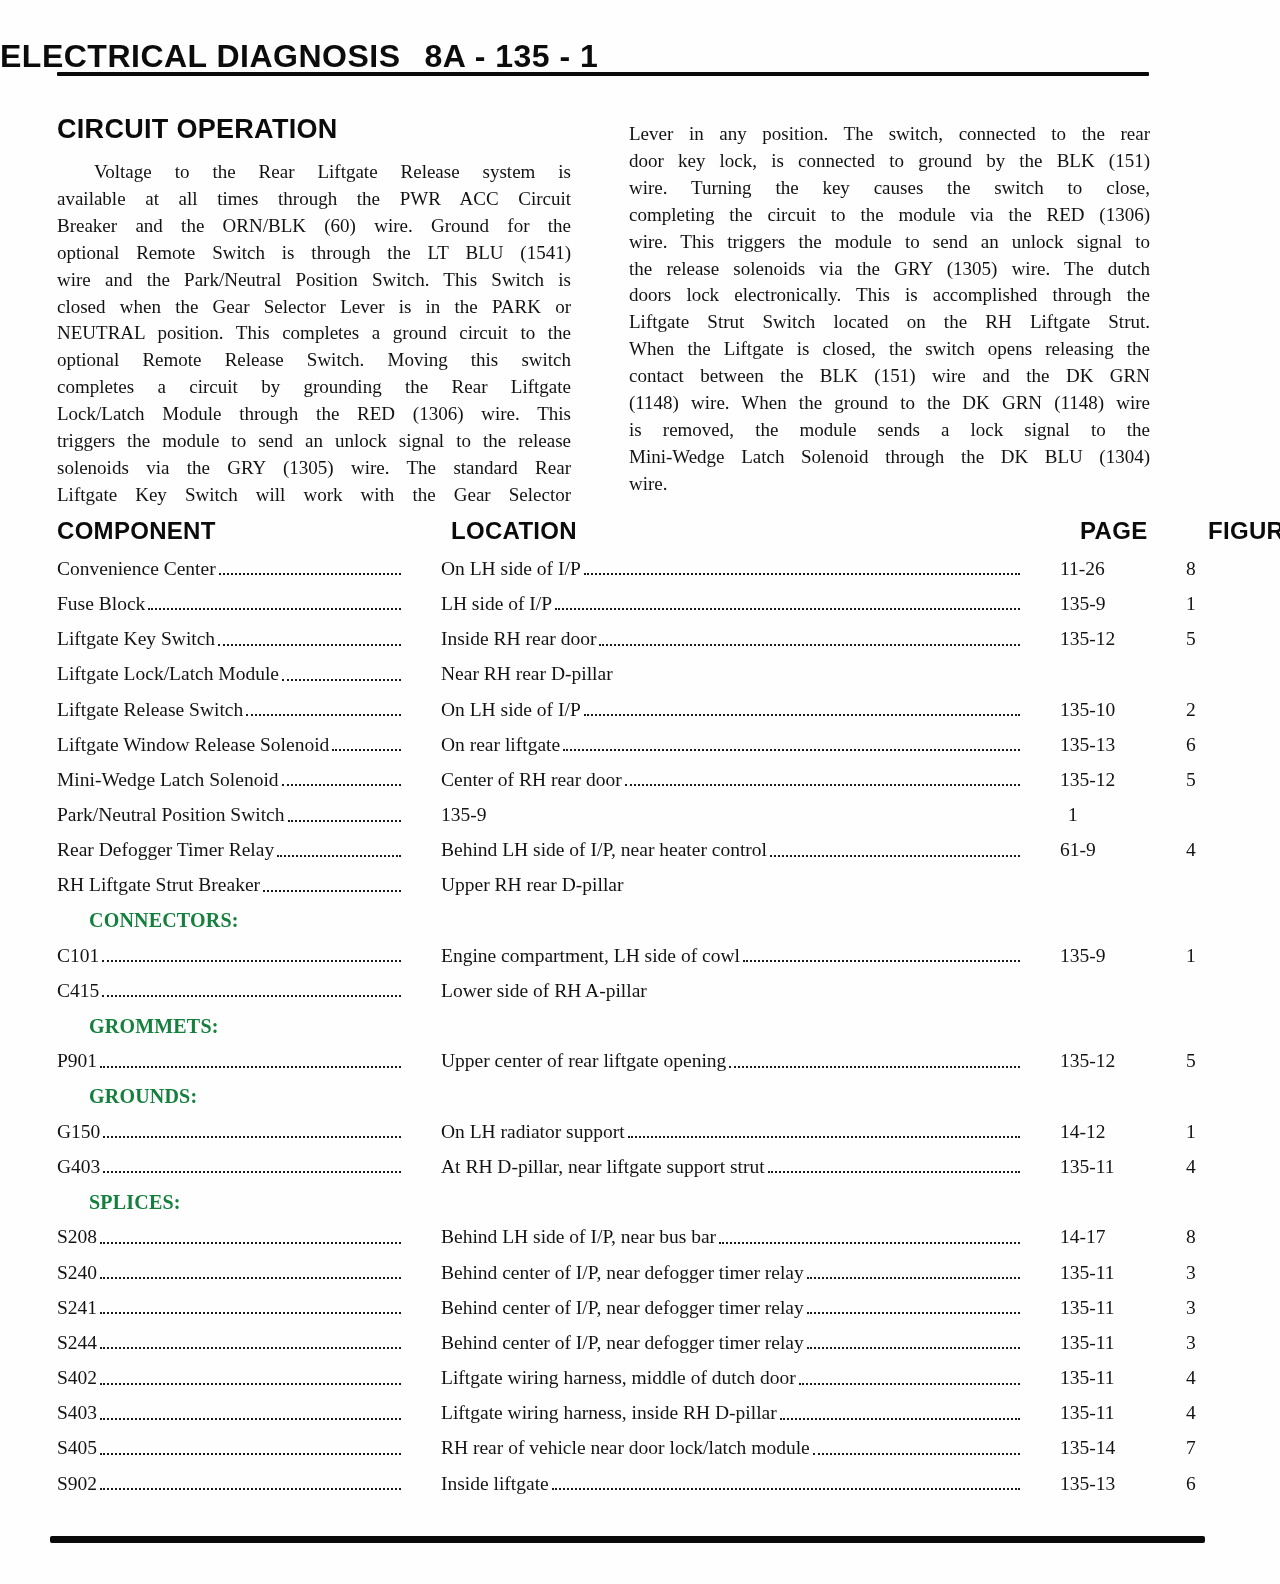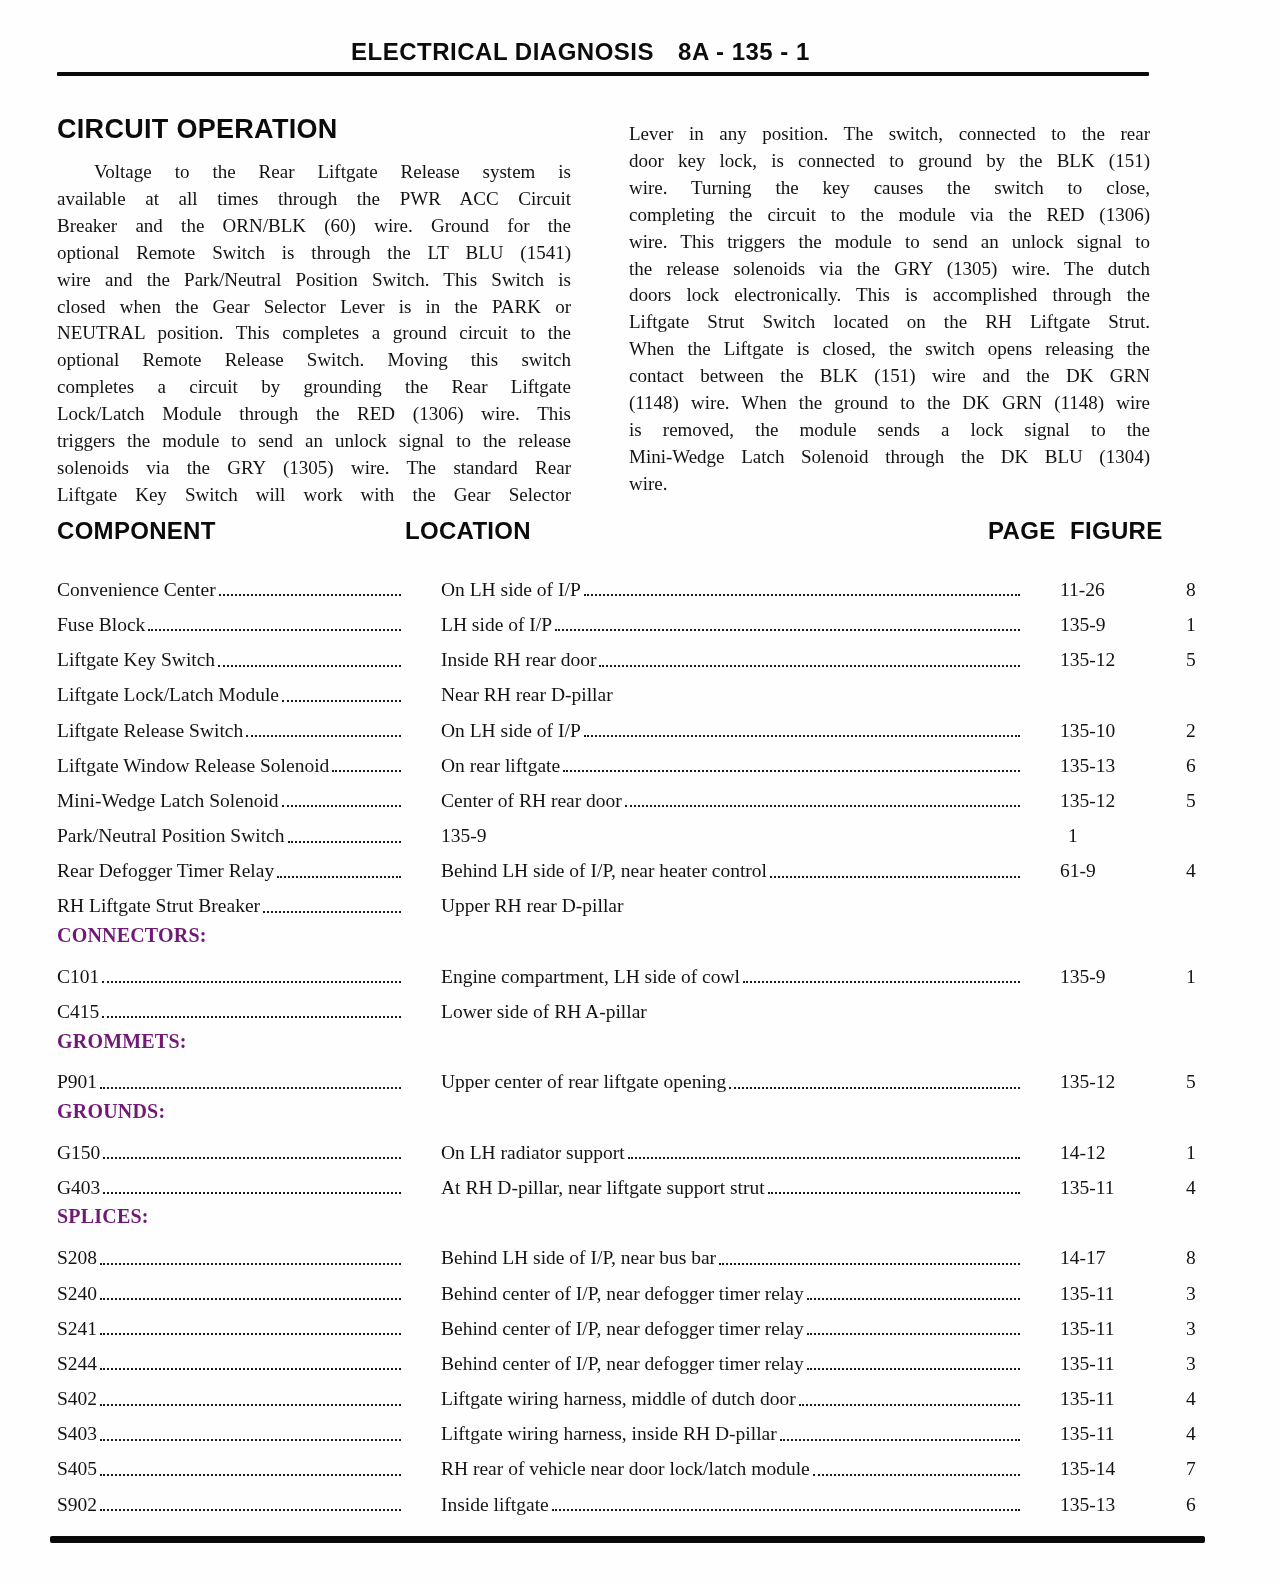--- a/index.html
+++ b/index.html
@@ -7,23 +7,23 @@
     position:relative;
     width:1280px;height:1584px;
     background:#fefefe;
     color:#101010;
     font-family:"Liberation Serif", serif;
     overflow:hidden;
   }
   
   .run-head{
     position:absolute;top:38px;left:0;width:1161px;
-    text-align:center;
+    text-align:left;
     font-family:"Liberation Sans", sans-serif;
-    font-weight:bold;font-size:24px;letter-spacing:.5px;
+    font-weight:bold;font-size:32px;letter-spacing:.5px;
     color:#0c0c0c;white-space:nowrap;
   }
   .run-head .pg-id{margin-left:24px;}
   .head-rule{
     position:absolute;top:72px;left:57px;width:1092px;height:4px;
     background:#0a0a0a;border-radius:1px;
   }
   
   .co-heading{
     position:absolute;top:114px;left:57px;
@@ -40,41 +40,42 @@
     word-spacing:1px;
   }
   .jline.indent{text-indent:37px;}
   .jline.lastline{text-align-last:left;}
   
   .ctable{position:absolute;top:517px;left:57px;width:1103px;}
   .thead{
     display:grid;grid-template-columns:348px 583px 82px 90px;
     font-family:"Liberation Sans", sans-serif;
     font-weight:bold;font-size:24px;letter-spacing:.3px;color:#0b0b0b;
-    margin-bottom:21px;
+    gap:46px;
   }
   .thead div{white-space:nowrap;}
   .trow{
     display:grid;grid-template-columns:348px 583px 82px 90px;
     align-items:end;height:35.2px;
     font-size:19.5px;color:#131313;gap:36px;
   }
   .cf{display:flex;align-items:flex-end;min-width:0;}
   .cf .t{white-space:nowrap;line-height:1.15;}
   .lead{
     flex:1 1 auto;min-width:10px;
     border-bottom:2.6px dotted #1b1b1b;
     margin:0 4px 5px 3px;
   }
   .c-page,.c-fig{line-height:1.15;white-space:nowrap;}
   .c-fig{padding-left:8px;}
   .srow{
-    display:flex;align-items:center;height:35.2px;
-    font-weight:bold;font-size:20px;color:#701a75;
+    display:flex;align-items:flex-end;height:35.2px;
+    font-weight:bold;font-size:20px;color:#15803d;
     letter-spacing:.2px;
+    margin-left:32px;
   }
   
   .foot-rule{
     position:absolute;top:1536px;left:50px;width:1155px;height:7px;
     background:#0a0a0a;border-radius:2px;
   }
 </style>
 </head>
 <body>
 

